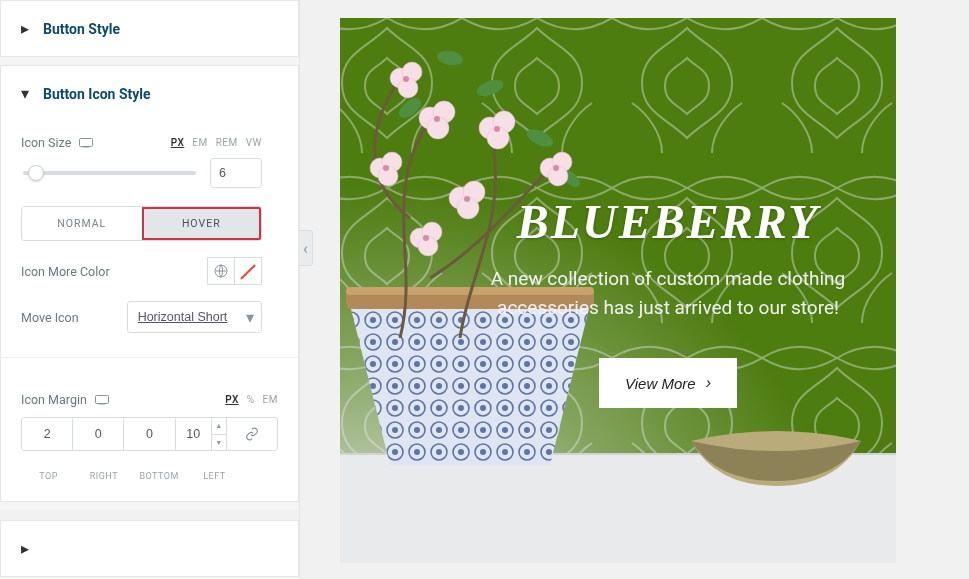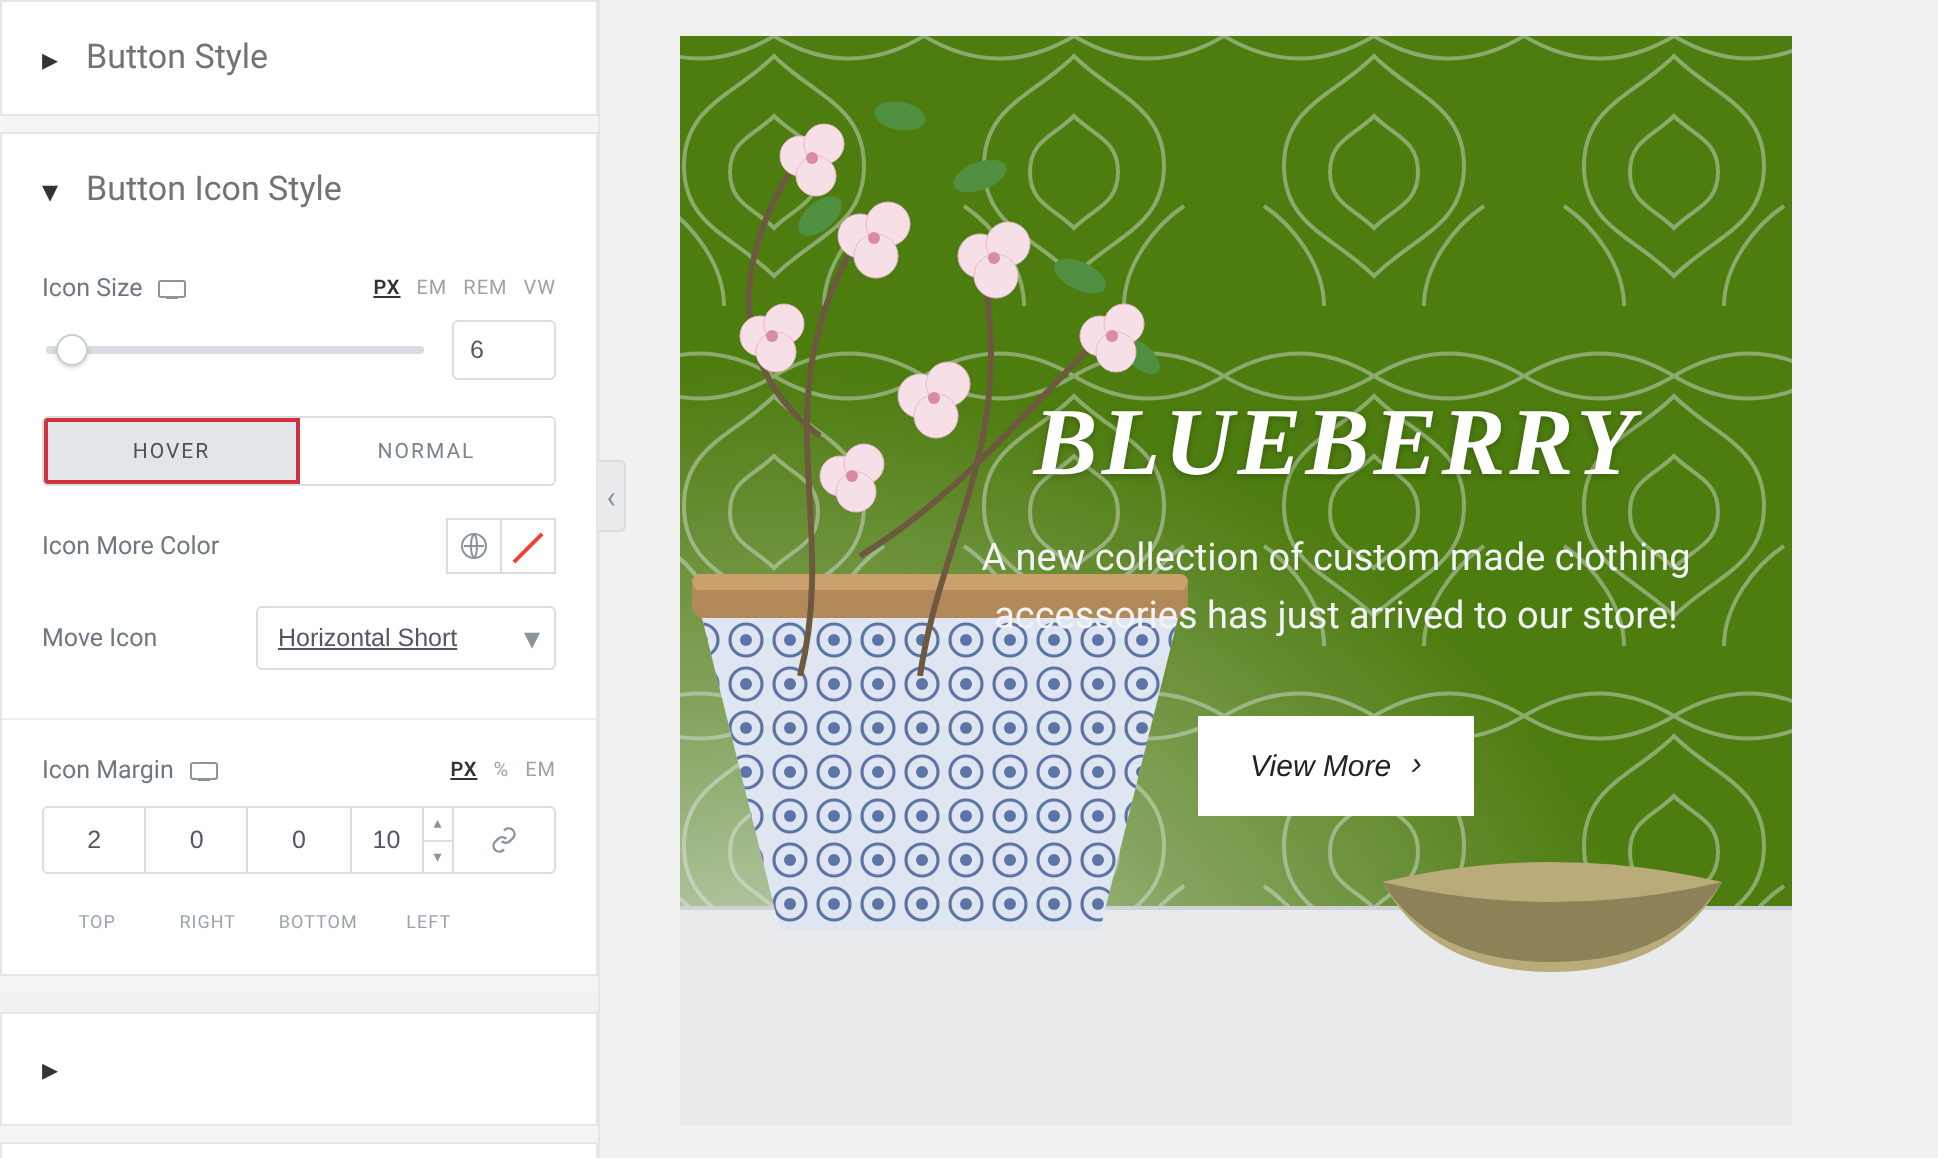--- a/index.html
+++ b/index.html
@@ -2,22 +2,22 @@
 <html><head>
 <meta charset="utf-8">
 <style>
   * { box-sizing: border-box; }
   html, body { margin:0; padding:0; font-family: -apple-system, BlinkMacSystemFont, "Segoe UI", Roboto, Arial, sans-serif; background:#f0f0f0; }
   .app { display:flex; width:969px; height:579px; background:#f1f1f1; overflow:hidden; }
   .sidebar { width:300px; background:#f5f5f5; border-right:1px solid #e5e5e5; overflow-y:auto; }
   .section { background:#fff; border:1px solid #e6e6e6; margin:0 0 8px 0; }
   .section-head { display:flex; align-items:center; padding:18px 20px; cursor:pointer; }
   .section-head .caret { width:10px; margin-right:12px; color:#333; }
-  .section-head .title { font-size:17px; font-weight:400; color:#737373; }
-  .section-body { padding:0 20px 18px 20px; }
+  .section-head .title { font-size:14px; font-weight:700; color:#0c4a6e; }
+  .section-body { padding:0 36px 18px 20px; }
   .row { display:flex; align-items:center; justify-content:space-between; margin:12px 0 6px; }
   .label { font-size:12.5px; color:#6d7882; }
   .units { display:flex; gap:8px; font-size:10px; color:#9aa3ab; letter-spacing:.5px; }
   .units .active { color:#333; text-decoration:underline; font-weight:600; }
   .device-icon { margin-left:8px; color:#8a949d; }
   .sliderwrap { display:flex; align-items:center; gap:12px; margin:6px 0 18px; }
   .slider { flex:1; appearance:none; height:4px; background:#d9dde1; border-radius:2px; outline:none; }
   .slider::-webkit-slider-thumb { appearance:none; width:16px; height:16px; border-radius:50%; background:#fff; border:1px solid #c9ced3; box-shadow:0 1px 2px rgba(0,0,0,.15); cursor:pointer; }
   .numbox { width:52px; height:30px; border:1px solid #d8dde2; border-radius:3px; font-size:12.5px; color:#556; padding:0 8px; }
   .tabs { display:flex; border:1px solid #d8dde2; border-radius:3px; overflow:hidden; margin:8px 0 16px; }
@@ -96,22 +96,22 @@
             <span>REM</span>
             <span>VW</span>
           </span>
         </div>
         <div class="sliderwrap">
           <input type="range" min="0" max="100" value="3" class="slider" style="">
           <input class="numbox" value="6" style="">
         </div>
 
         <div class="tabs">
+          <div class="tab">NORMAL</div>
           <div class="tab active">HOVER</div>
-          <div class="tab">NORMAL</div>
         </div>
 
         <div class="colorrow">
           <span class="label">Icon More Color</span>
           <span class="swatchgroup">
             <span class="swatch">
               <svg width="14" height="14" viewBox="0 0 14 14">
                   <circle cx="7" cy="7" r="6" fill="none" stroke="currentColor"></circle>
                   <path d="M2 7h10M7 1c2 2 2 10 0 12M7 1c-2 2-2 10 0 12" fill="none" stroke="currentColor"></path>
                 </svg>
@@ -124,21 +124,21 @@
           <span class="label">Move Icon</span>
           <div class="selectwrap">
             <select class="select">
               <option>Horizontal Short</option>
             </select>
             <span class="select-caret">▾</span>
           </div>
         </div>
       </div>
 
-      <div style="border-top:1px solid #eee; padding:16px 20px 18px;">
+      <div style="border-top:1px solid #eee; padding:32px 20px 18px;">
         <div class="row" style="margin-top:0;">
           <span style="display:flex;align-items:center;">
             <span class="label">Icon Margin</span>
             <span class="device-icon">
               <svg width="14" height="10" viewBox="0 0 14 10">
                   <rect x="0.5" y="0.5" width="13" height="8" rx="1" fill="none" stroke="currentColor"></rect>
                   <rect x="4" y="8.5" width="6" height="1" fill="currentColor"></rect>
                 </svg>
             </span>
           </span>

